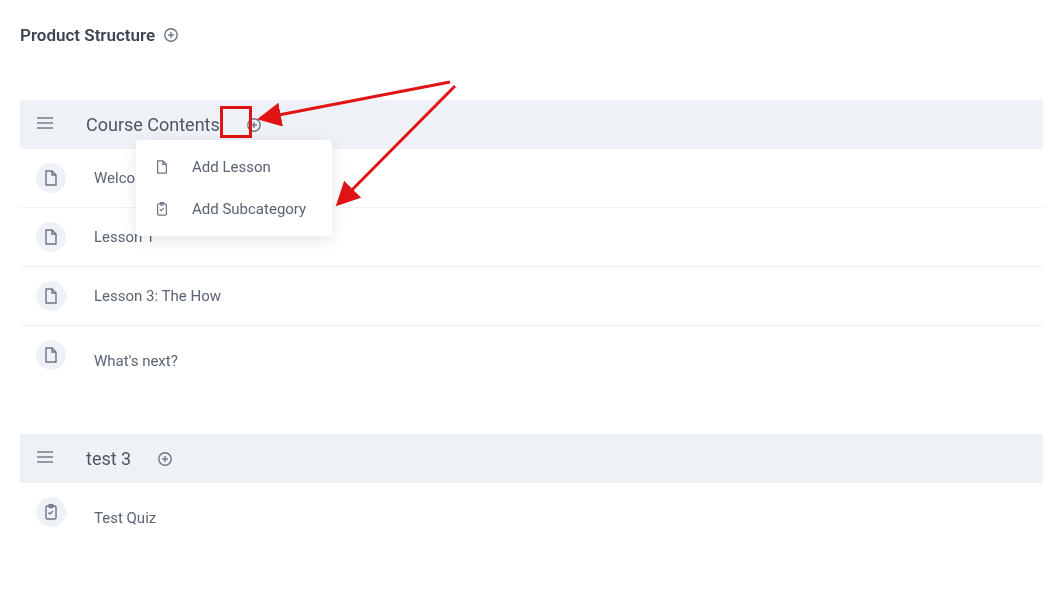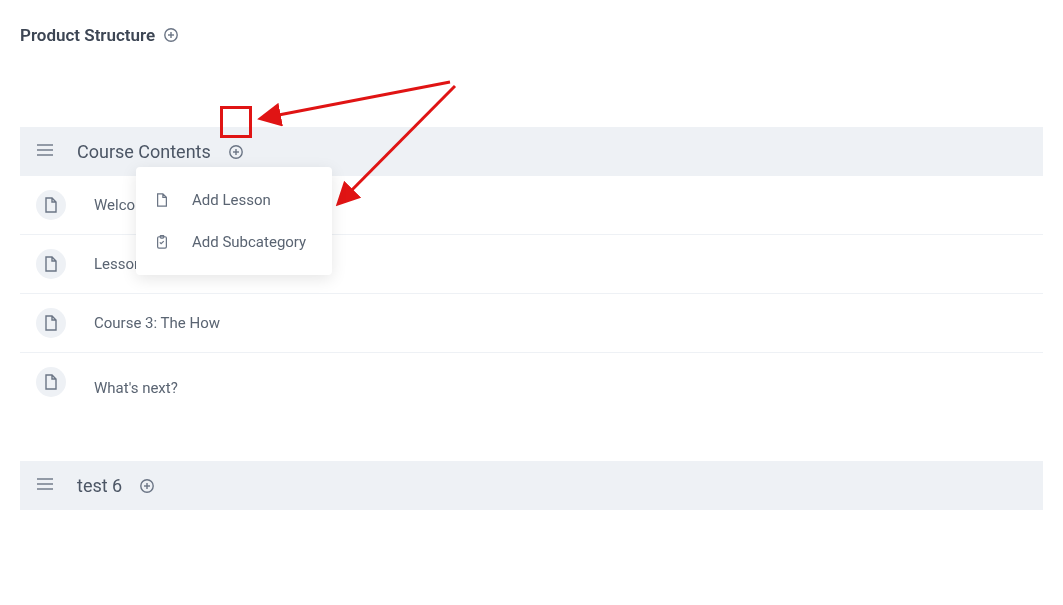--- a/index.html
+++ b/index.html
@@ -9,21 +9,21 @@
     color: #4f5a69;
     width: 1063px;
     height: 605px;
     position: relative;
     padding: 25px 20px;
   }
   .page-title-row {
     display: flex;
     align-items: center;
     gap: 8px;
-    margin-bottom: 82px;
+    margin-bottom: 55px;
   }
   .page-title {
     font-size: 17px;
     font-weight: 600;
     color: #3d4654;
   }
   .plus-circle {
     width: 16px; height: 16px;
     display: inline-flex; align-items: center; justify-content: center;
     flex-shrink: 0;
@@ -33,21 +33,21 @@
   .section {
     margin-bottom: 50px;
     border-radius: 4px;
     overflow: visible;
   }
   .section-header {
     background: #eef1f5;
     padding: 14px 16px;
     display: flex;
     align-items: center;
-    gap: 23px;
+    gap: 32px;
     position: relative;
   }
   .hamburger-icon svg {
     width: 18px; height: 14px;
   }
   .section-title {
     font-size: 18px;
     color: #4c5665;
     font-weight: 400;
   }
@@ -85,21 +85,21 @@
   
   .popover {
     position: absolute;
     top: 40px;
     left: 116px;
     width: 196px;
     background: #fff;
     box-shadow: 0 4px 16px rgba(0,0,0,0.1);
     border-radius: 4px;
     z-index: 10;
-    padding: 12px 0;
+    padding: 6px 0;
   }
   .popover-item {
     display: flex;
     align-items: center;
     gap: 22px;
     padding: 12px 18px;
     font-size: 15px;
     color: #5a6472;
     cursor: pointer;
   }
@@ -182,21 +182,21 @@
           </svg>
       </span>
       <span class="item-label">Lesson 1</span>
     </div>
     <div class="item-row">
       <span class="item-icon">
         <svg viewBox="0 0 14 16">
             <path d="M2 1 h6 l4 4 v10 h-10 z M8 1 v4 h4" class="stroke-def"></path>
           </svg>
       </span>
-      <span class="item-label">Course 3: The How</span>
+      <span class="item-label">Lesson 3: The How</span>
     </div>
     <div class="item-row">
       <span class="item-icon">
         <svg viewBox="0 0 14 16">
             <path d="M2 1 h6 l4 4 v10 h-10 z M8 1 v4 h4" class="stroke-def"></path>
           </svg>
       </span>
       <span class="item-label">What's next?</span>
     </div>
   </div>
@@ -225,28 +225,40 @@
 
 <div class="section">
   <div class="section-header">
     <span class="hamburger-icon">
       <svg viewBox="0 0 18 14">
           <line x1="1" y1="2" x2="17" y2="2" class="stroke-def" stroke-width="2"></line>
           <line x1="1" y1="7" x2="17" y2="7" class="stroke-def" stroke-width="2"></line>
           <line x1="1" y1="12" x2="17" y2="12" class="stroke-def" stroke-width="2"></line>
         </svg>
     </span>
-    <span class="section-title">test 6</span>
+    <span class="section-title">test 3</span>
     <span class="section-add-btn plus-circle">
       <svg viewBox="0 0 16 16">
           <circle cx="8" cy="8" r="6.2" class="stroke-def"></circle>
           <line x1="8" y1="5" x2="8" y2="11" class="stroke-def"></line>
           <line x1="5" y1="8" x2="11" y2="8" class="stroke-def"></line>
         </svg>
     </span>
+  </div>
+  <div class="items-list">
+    <div class="item-row">
+      <span class="item-icon">
+        <svg viewBox="0 0 14 16">
+            <rect x="2" y="2" width="10" height="13" rx="1.5" class="stroke-def"></rect>
+            <rect x="5" y="0.5" width="4" height="3" rx="1" class="stroke-def"></rect>
+            <path d="M4.5 8.5 l1.5 1.5 l3 -3" class="stroke-def"></path>
+          </svg>
+      </span>
+      <span class="item-label">Test Quiz</span>
+    </div>
   </div>
 </div>
 
 <div class="red-box-1 red-box-plus"></div>
 <div class="red-box-1 red-box-sub"></div>
 
 <svg class="annotation-svg">
   <defs>
     <marker id="arrowhead" markerWidth="8" markerHeight="8" refX="6" refY="4" orient="auto">
       <polygon points="0 0, 8 4, 0 8" fill="#e01414"></polygon>

